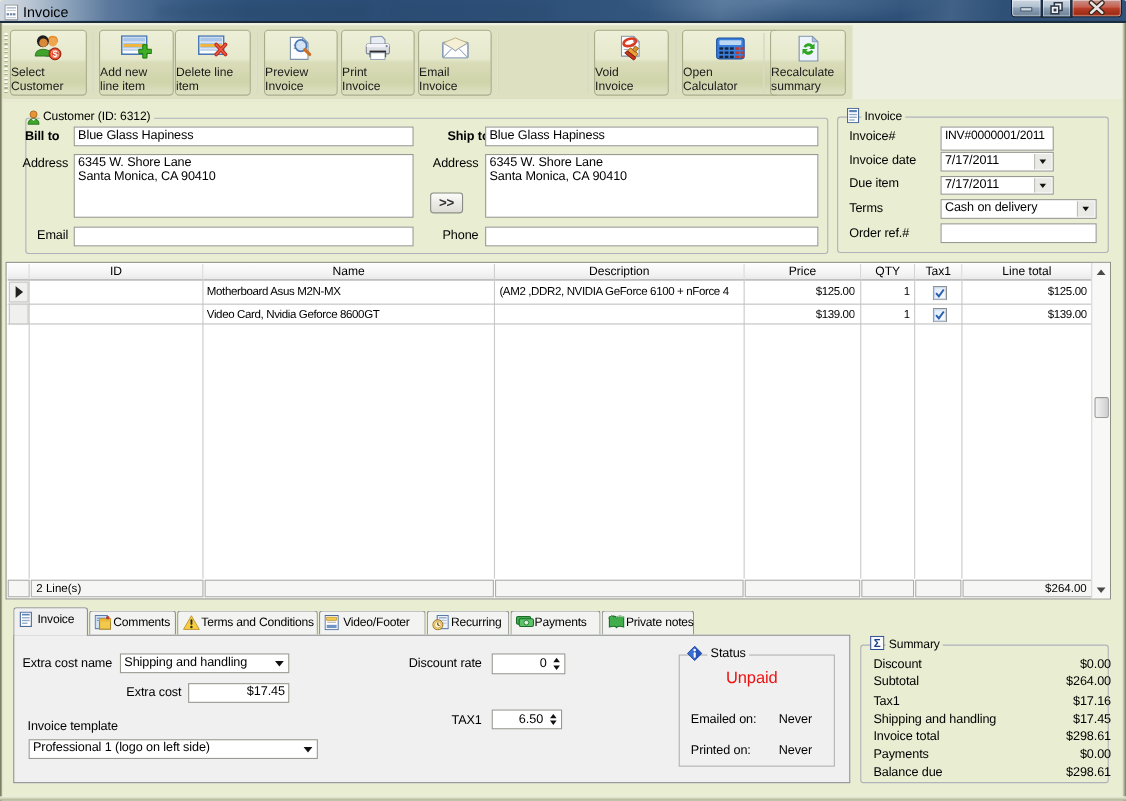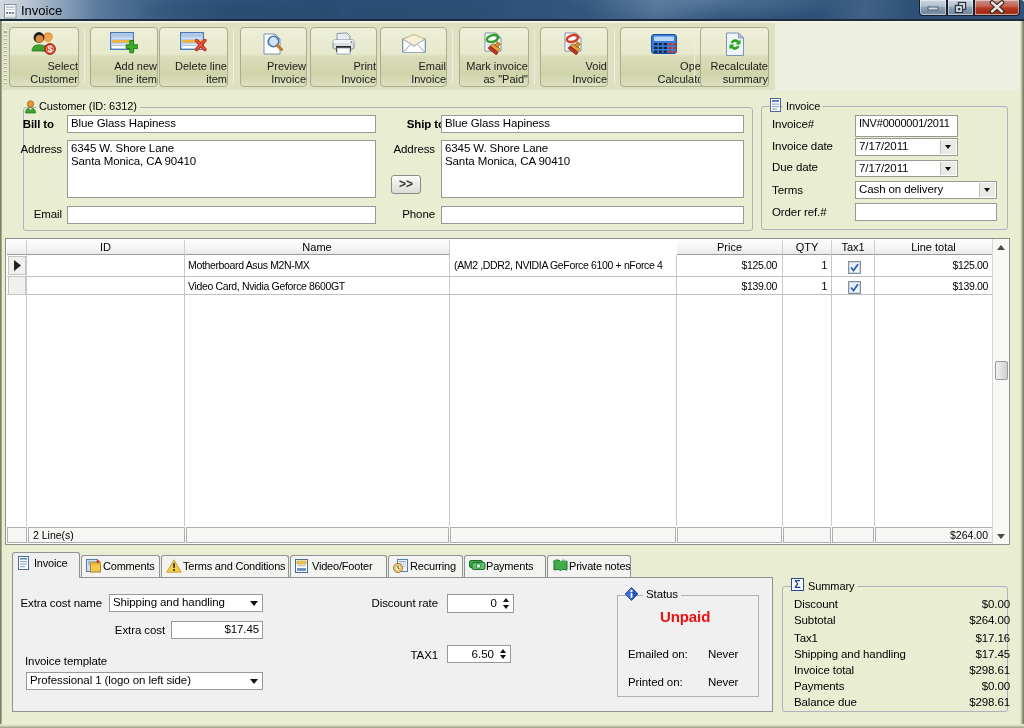--- a/index.html
+++ b/index.html
@@ -24,21 +24,21 @@
 
 #toolbar{position:absolute;left:2px;top:21px;width:1018px;height:71px;background:#dde1c2;}
 #toolbar .rt{position:absolute;left:773px;top:0;width:245px;height:71px;background:#edefe0;}
 #toolbar .hl{position:absolute;left:0;top:0;width:1018px;height:2px;background:#f0f2e2;}
 #toolbar .bl{position:absolute;left:0;top:69px;width:1018px;height:2px;background:#e8ecd2;}
 #grip{position:absolute;left:2px;top:9px;width:3px;height:55px;
  background:repeating-linear-gradient(180deg,#fbfcf1 0 1.5px,#a9ad8e 1.5px 2.5px,rgba(0,0,0,0) 2.5px 4px);}
 .tbtn{position:absolute;top:6px;height:60px;border:1px solid #a9ad8b;border-radius:4px;overflow:hidden;
  background:linear-gradient(#edefd8 0%,#e6e9cc 44%,#d9dcb8 50%,#d0d4aa 80%,#dde1c2 100%);}
 .ticon{position:absolute;left:0;top:3px;width:100%;height:26px;display:flex;align-items:center;justify-content:center;}
-.tlabel{position:absolute;left:0;top:32px;width:100%;text-align:right;font-size:11px;line-height:13px;color:#1a1a1a;}
+.tlabel{position:absolute;left:0;top:32px;width:100%;text-align:left;font-size:11px;line-height:13px;color:#1a1a1a;}
 .tsep{position:absolute;top:9px;width:1px;height:54px;background:#a8ac8c;border-right:1px solid #eef0dc;}
 
 .gbox{position:absolute;border:1px solid #afb2ba;border-radius:3px;}
 .glabel{position:absolute;font-size:11px;letter-spacing:-0.1px;color:#000;background:#e9edd2;padding:0 3px;white-space:nowrap;text-align:right;}
 .lbl{position:absolute;font-size:11.5px;letter-spacing:-0.1px;color:#000;white-space:nowrap;}
 .rlbl{position:absolute;font-size:11.5px;letter-spacing:-0.1px;color:#000;white-space:nowrap;text-align:right;}
 .inp{position:absolute;background:#fff;border:1px solid #989a92;font-size:11.5px;letter-spacing:-0.1px;color:#000;padding:1px 3px;line-height:13px;}
 .combo .arr{position:absolute;right:4px;top:50%;margin-top:-2px;width:0;height:0;border:4px solid transparent;border-top:5px solid #111;border-bottom:none;}
 .dbtn{position:absolute;right:1px;top:1px;bottom:1px;width:16px;background:#e9e9e5;border-left:1px solid #c0c0ba;}
 .dbtn:after{content:"";position:absolute;left:50%;top:50%;margin:-2px 0 0 -3.5px;width:0;height:0;border:3.5px solid transparent;border-top:4.5px solid #111;border-bottom:none;}
@@ -201,38 +201,20 @@
             <rect x="2.5" y="5.5" width="23" height="14" rx="1" fill="#e9f0f8" stroke="#7188a3"></rect>
             <path d="M3 6 L14 1.5 L25 6 L14 13 Z" fill="#f5efd5" stroke="#b0a87a" stroke-width="0.8"></path>
             <path d="M3 19 L11 11 L3 6.5 Z" fill="#fdfdfd" stroke="#8fa3ba" stroke-width="0.7"></path>
             <path d="M25 19 L17 11 L25 6.5 Z" fill="#fdfdfd" stroke="#8fa3ba" stroke-width="0.7"></path>
             <path d="M3 19.5 L11 11 L14 13.5 L17 11 L25 19.5 Z" fill="#fff" stroke="#8fa3ba" stroke-width="0.8"></path>
           </svg>
         </div>
         <div class="tlabel">Email<br>Invoice</div>
       </div>
     <div class="tsep" style="left:450px"></div>
-    <div class="tbtn" style="left:457px;width:70px">
-        <div class="ticon">
-          <svg width="26" height="25" viewBox="0 0 26 25">
-            <path d="M4 1 h11 l5 5 v13 h-16 z" fill="#fff" stroke="#7d92ab"></path>
-            <path d="M15 1 v5 h5 z" fill="#c9d8ec" stroke="#7d92ab" stroke-width="0.8"></path>
-            <line x1="6" y1="10" x2="16" y2="10" stroke="#9db0c6"></line>
-            <line x1="6" y1="13" x2="16" y2="13" stroke="#9db0c6"></line>
-            <line x1="6" y1="16" x2="13" y2="16" stroke="#9db0c6"></line>
-            <ellipse cx="11.5" cy="6.5" rx="5.8" ry="3.2" transform="rotate(-16 11.5 6.5)" fill="none" stroke="#2f9e28" stroke-width="2.4"></ellipse>
-            <g transform="rotate(38 14 16)">
-              <rect x="9.5" y="13.5" width="9" height="4" rx="1" fill="#e8a33d" stroke="#9c5f12" stroke-width="0.8"></rect>
-              <rect x="12.2" y="9.5" width="3.6" height="4.5" fill="#d88f2a" stroke="#9c5f12" stroke-width="0.8"></rect>
-              <rect x="8.8" y="17.5" width="10.4" height="3" rx="0.8" fill="#c3371f" stroke="#7e1505" stroke-width="0.8"></rect>
-            </g>
-          </svg>
-        </div>
-        <div class="tlabel">Mark invoice<br>as "Paid"</div>
-      </div>
     <div class="tsep" style="left:532px"></div>
     <div class="tbtn" style="left:538px;width:68px">
         <div class="ticon">
           <svg width="26" height="25" viewBox="0 0 26 25">
             <path d="M4 1 h11 l5 5 v13 h-16 z" fill="#fff" stroke="#7d92ab"></path>
             <path d="M15 1 v5 h5 z" fill="#c9d8ec" stroke="#7d92ab" stroke-width="0.8"></path>
             <line x1="6" y1="10" x2="16" y2="10" stroke="#9db0c6"></line>
             <line x1="6" y1="13" x2="16" y2="13" stroke="#9db0c6"></line>
             <line x1="6" y1="16" x2="13" y2="16" stroke="#9db0c6"></line>
             <ellipse cx="11.5" cy="6.5" rx="5.8" ry="3.2" transform="rotate(-16 11.5 6.5)" fill="none" stroke="#d93a22" stroke-width="2.4"></ellipse>
@@ -315,31 +297,32 @@
       <rect x="1.5" y="0.5" width="10" height="13" fill="#fff" stroke="#4a6a9a"></rect>
       <rect x="3" y="2" width="7" height="2" fill="#5a82b8"></rect>
       <rect x="3" y="5.5" width="7" height="1.2" fill="#8fa9cc"></rect>
       <rect x="3" y="8" width="7" height="1.2" fill="#8fa9cc"></rect>
       <rect x="3" y="10.5" width="5" height="1.2" fill="#8fa9cc"></rect>
     </svg>
   <div class="lbl" style="left:772px;top:118px">Invoice#</div>
   <div class="inp" style="left:855px;top:115px;width:103px;height:22px;font-size:11px;letter-spacing:-0.2px">INV#0000001/2011</div>
   <div class="lbl" style="left:772px;top:140px">Invoice date</div>
   <div class="inp combo" style="left:855px;top:138px;width:103px;height:18px">7/17/2011<div class="dbtn"></div></div>
-  <div class="lbl" style="left:772px;top:161px">Due date</div>
+  <div class="lbl" style="left:772px;top:161px">Due item</div>
   <div class="inp combo" style="left:855px;top:160px;width:103px;height:17px">7/17/2011<div class="dbtn"></div></div>
   <div class="lbl" style="left:772px;top:184px">Terms</div>
   <div class="inp combo" style="left:855px;top:181px;width:142px;height:18px">Cash on delivery<div class="dbtn"></div></div>
   <div class="lbl" style="left:772px;top:206px">Order ref.#</div>
   <div class="inp" style="left:855px;top:203px;width:142px;height:18px"></div>
 
   <div id="grid">
     <div class="hcell" style="left:1px;width:20px"></div>
     <div class="hcell" style="left:21px;width:158px">ID</div>
     <div class="hcell" style="left:179px;width:265px">Name</div>
+    <div class="hcell" style="left:444px;width:227px">Description</div>
     <div class="hcell" style="left:671px;width:106px">Price</div>
     <div class="hcell" style="left:777px;width:49px">QTY</div>
     <div class="hcell" style="left:826px;width:43px">Tax1</div>
     <div class="hcell" style="left:869px;width:118px">Line total</div>
     <div class="vline" style="left:20px"></div>
     <div class="vline" style="left:178px"></div>
     <div class="vline" style="left:443px"></div>
     <div class="vline" style="left:670px"></div>
     <div class="vline" style="left:776px"></div>
     <div class="vline" style="left:825px"></div>
@@ -466,21 +449,21 @@
         </svg></span>
       <span class="tt">Private notes</span>
     </div>
 
   <div id="panel"></div>
   <div class="rlbl" style="left:0px;top:597px;width:102px">Extra cost name</div>
   <div class="inp combo" style="left:109px;top:594px;width:154px;height:18px">Shipping and handling<div class="arr"></div></div>
   <div class="rlbl" style="left:0px;top:624px;width:165px">Extra cost</div>
   <div class="inp" style="left:171px;top:621px;width:92px;height:18px;text-align:right">$17.45</div>
   <div class="lbl" style="left:25px;top:655px">Invoice template</div>
-  <div class="inp combo" style="left:26px;top:672px;width:237px;height:18px">Professional 1 (logo on left side)<div class="arr"></div></div>
+  <div class="inp combo" style="left:26px;top:672px;width:263px;height:18px">Professional 1 (logo on left side)<div class="arr"></div></div>
   <div class="rlbl" style="left:238px;top:597px;width:200px">Discount rate</div>
   <div class="spin" style="left:447px;top:594px;width:67px;height:19px">
       <span class="v">0</span>
       <span class="ua"></span>
       <span class="da"></span>
     </div>
   <div class="rlbl" style="left:238px;top:649px;width:200px">TAX1</div>
   <div class="spin" style="left:447px;top:645px;width:64px;height:18px">
       <span class="v">6.50</span>
       <span class="ua"></span>
@@ -490,21 +473,21 @@
   <div class="abs" style="left:617px;top:595px;width:142px;height:102px;border:1px solid #b2b2b2"></div>
   <div class="lbl" style="left:643px;top:588px;background:#f0f0f0;padding:0 3px">Status</div>
   <svg class="abs" style="left:624px;top:587px" width="15" height="14" viewBox="0 0 15 14">
       <svg width="15" height="14" viewBox="0 0 15 14">
         <path d="M7.5 0.5 L14 7 L7.5 13.5 L1 7 Z" fill="#3a6fd8" stroke="#1d3f8c" stroke-width="0.8"></path>
         <path d="M7.5 0.5 L14 7 L7.5 13.5" fill="#2a55b8" stroke="none"></path>
         <circle cx="7.5" cy="4" r="1.2" fill="#fff"></circle>
         <rect x="6.6" y="6" width="1.9" height="5" rx="0.9" fill="#fff"></rect>
       </svg>
     </svg>
-  <div class="lbl" style="left:660px;top:608px;font-weight:bold;font-size:15px;color:#ee1111">Unpaid</div>
+  <div class="lbl" style="left:660px;top:608px;font-weight:normal;font-size:15px;color:#ee1111">Unpaid</div>
   <div class="lbl" style="left:628px;top:648px">Emailed on:</div>
   <div class="lbl" style="left:708px;top:648px">Never</div>
   <div class="lbl" style="left:628px;top:676px">Printed on:</div>
   <div class="lbl" style="left:708px;top:676px">Never</div>
 
   <div class="gbox" style="left:782px;top:586px;width:226px;height:126px"></div>
   <div class="glabel" style="left:805px;top:580px">Summary</div>
   <svg class="abs" style="left:791px;top:578px" width="13" height="13" viewBox="0 0 13 13">
       <svg width="13" height="13" viewBox="0 0 13 13">
         <rect x="0.5" y="0.5" width="12" height="12" fill="#f8fafd" stroke="#2b4a8c"></rect>

